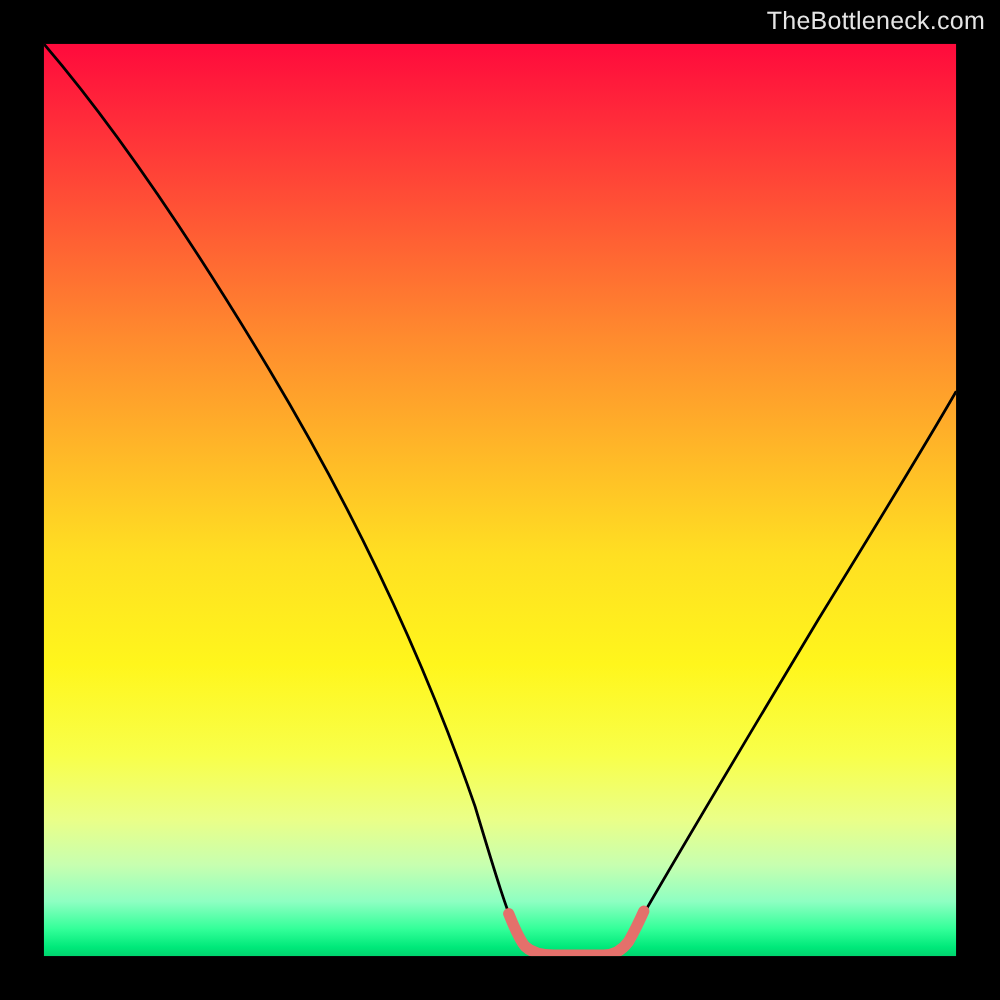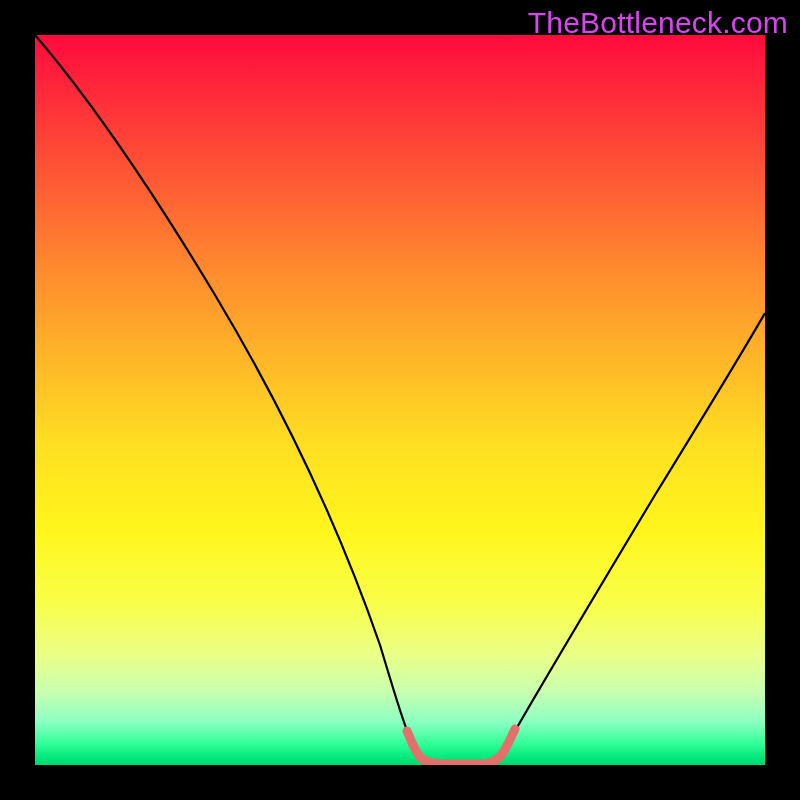--- a/index.html
+++ b/index.html
@@ -14,22 +14,22 @@
   .frame {
     position: relative;
     width: 800px;
     height: 800px;
     background: #000;
   }
   .watermark {
     position: absolute;
     top: 6px;
     right: 12px;
-    color: #d946ef;
-    font-size: 30px;
+    color: #e5e5e5;
+    font-size: 20px;
     font-weight: 500;
     letter-spacing: 0.2px;
     z-index: 5;
     user-select: none;
   }
   .plot-area {
     position: absolute;
     left: 35px;
     top: 35px;
     width: 730px;

